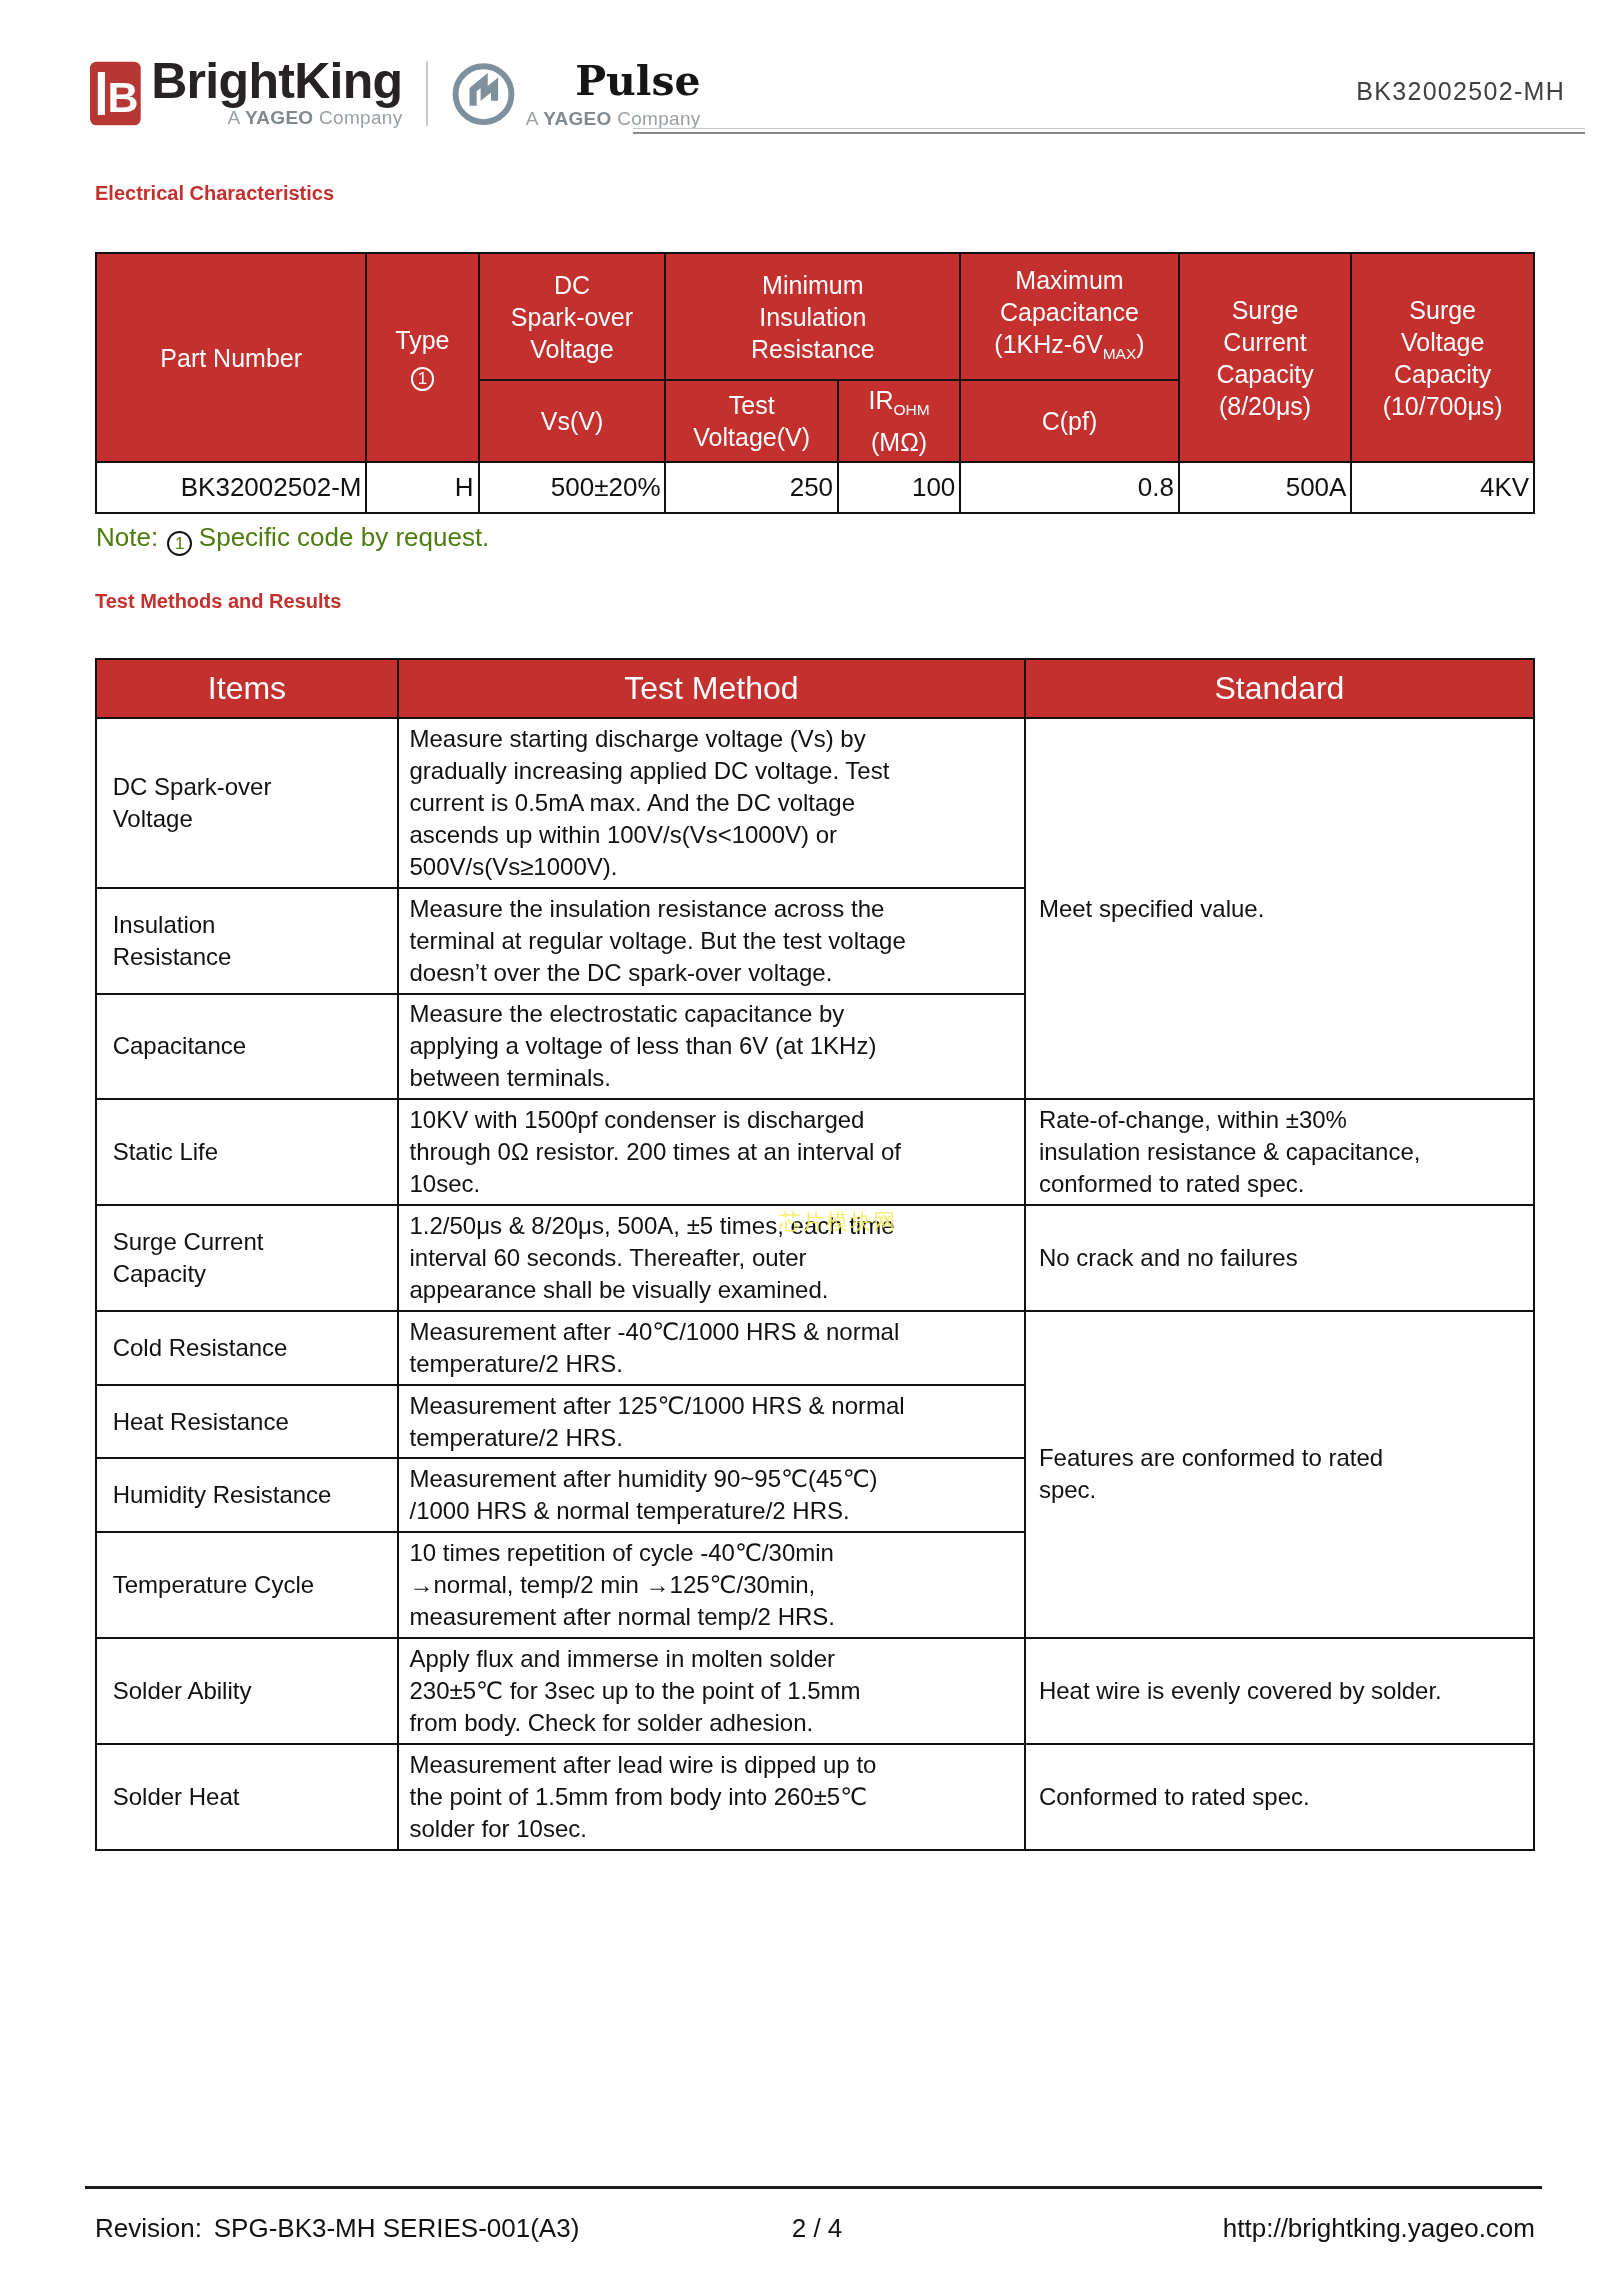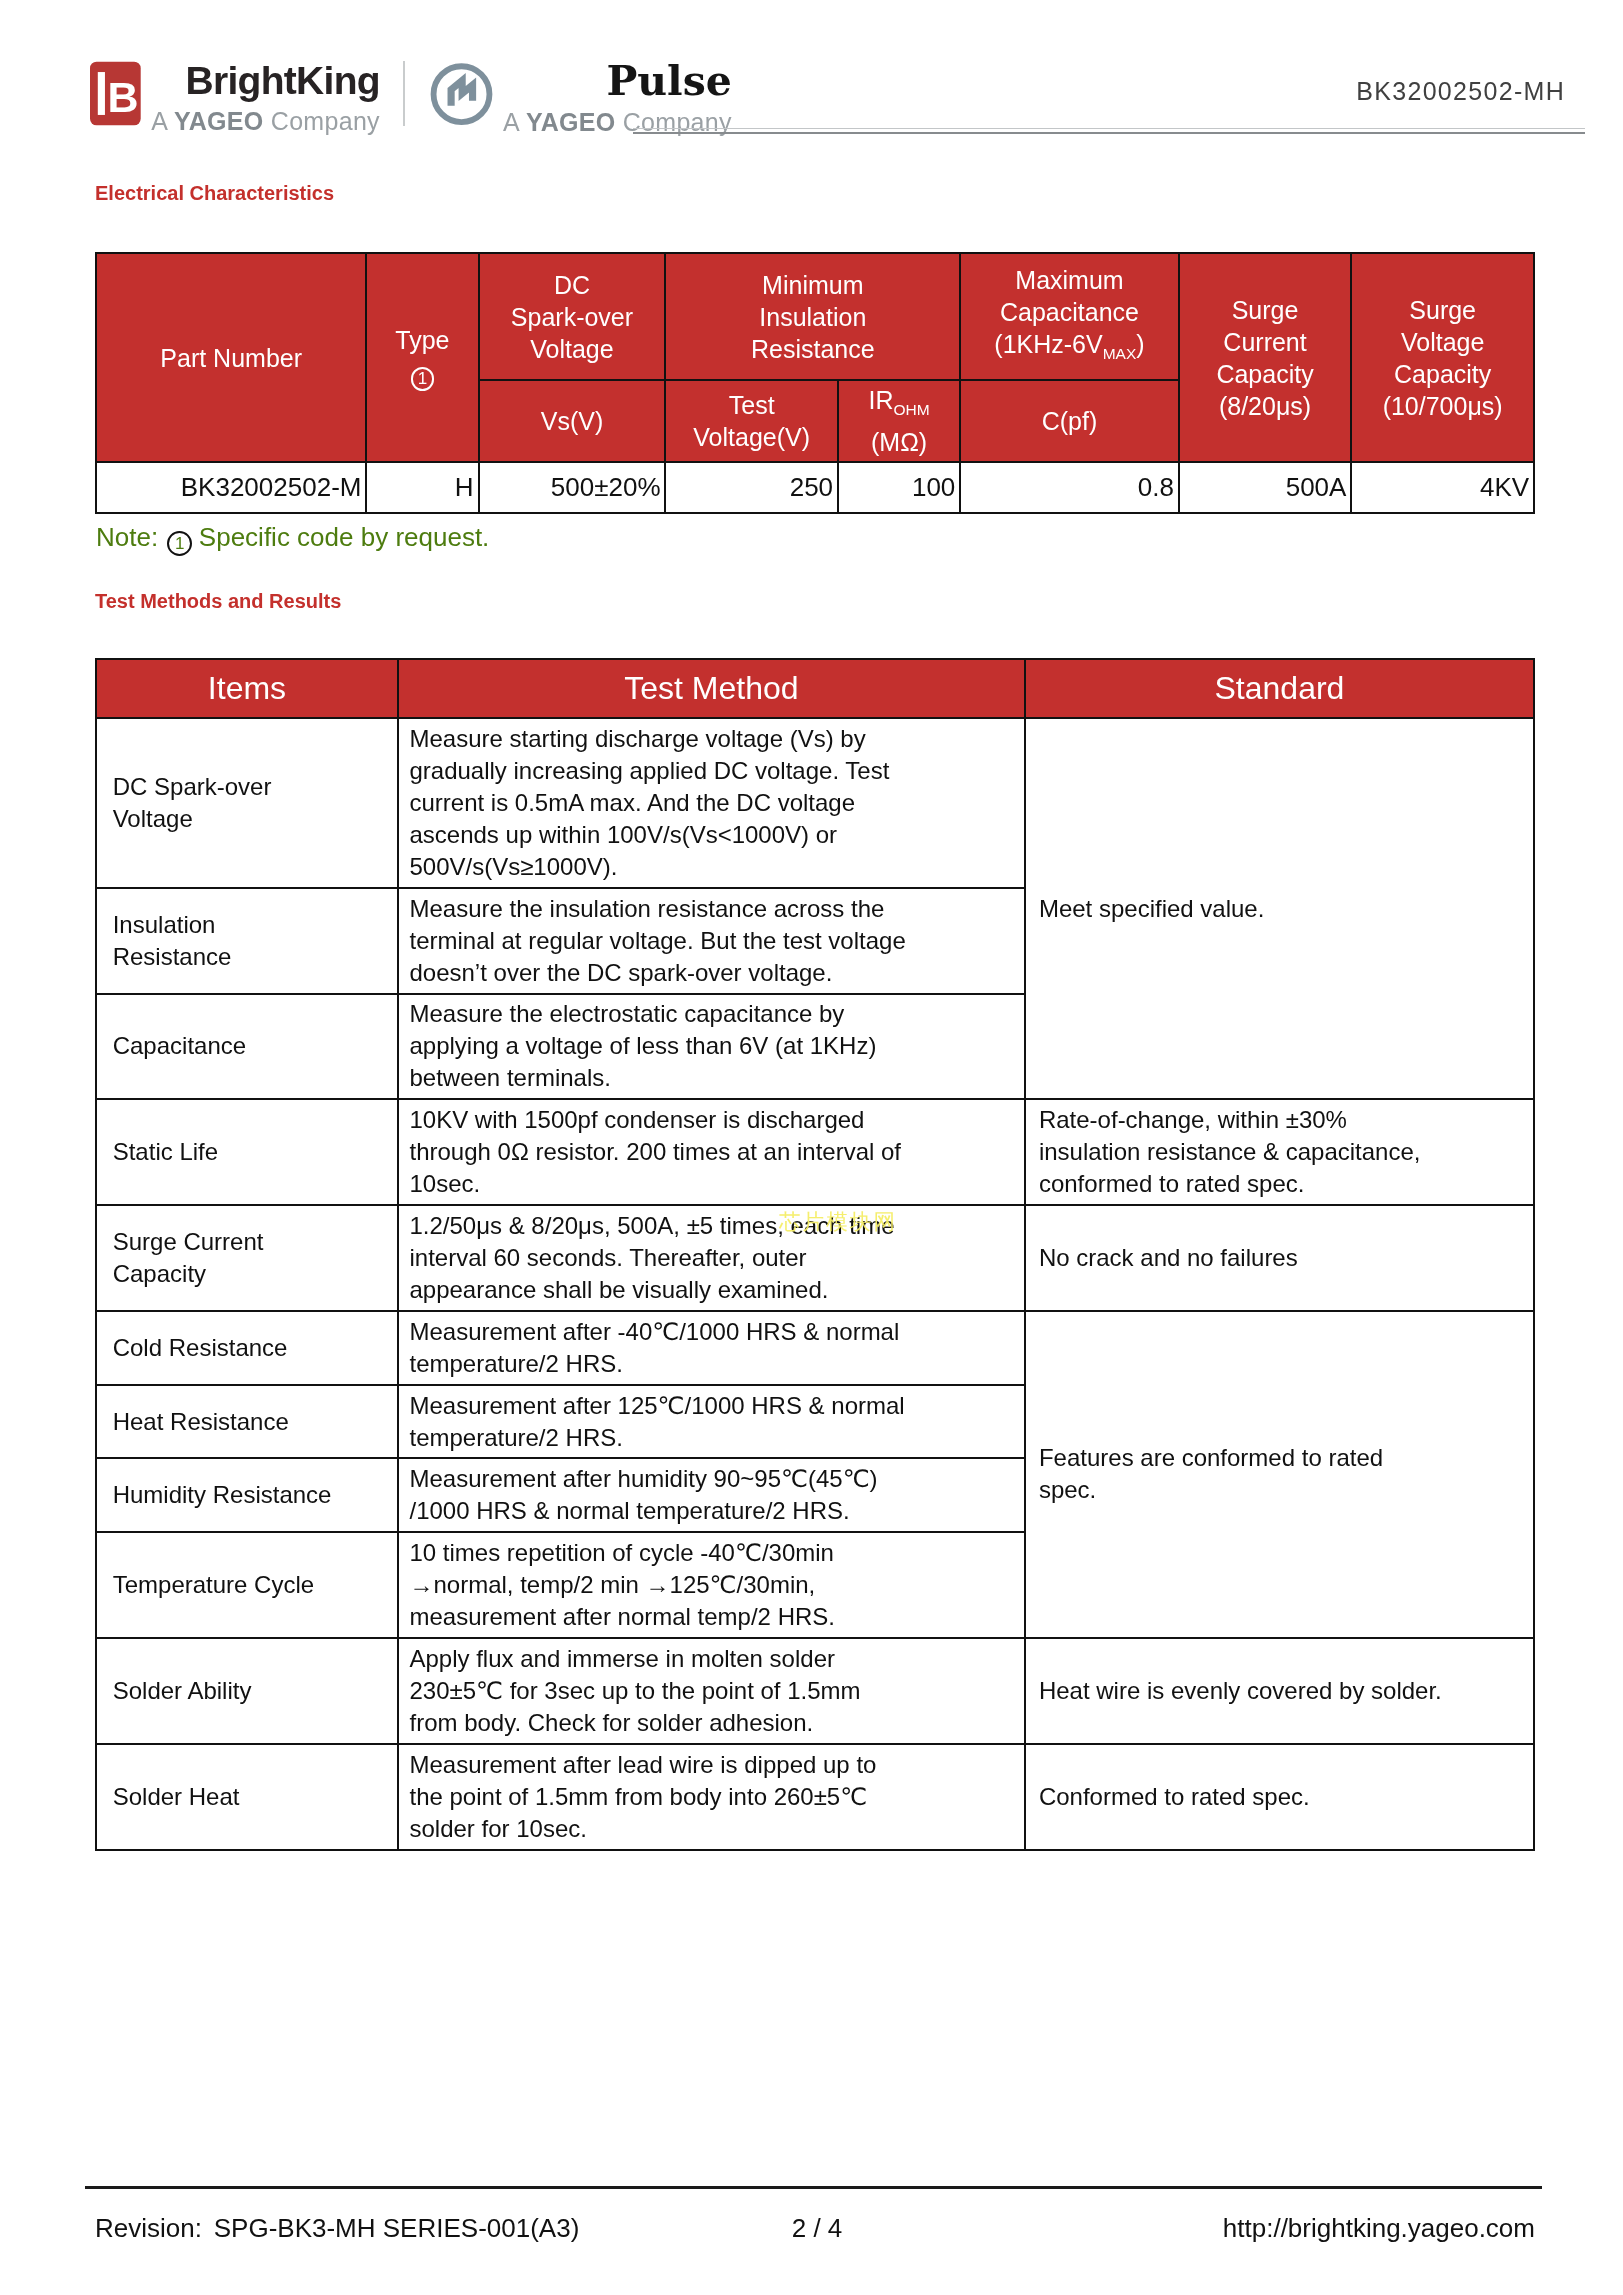--- a/index.html
+++ b/index.html
@@ -8,23 +8,23 @@
     width:1623px;height:2295px;
     background:#ffffff;
     font-family:"Liberation Sans","DejaVu Sans",sans-serif;
     color:#161616;
     overflow:hidden;
   }
   
   .logos{position:absolute;left:90px;top:60px;display:flex;align-items:flex-start;gap:17px;}
   .logo-block{display:flex;align-items:flex-start;gap:9.2px;}
   .logo-texts{display:flex;flex-direction:column;align-items:flex-end;}
-  .bk-word{font-size:39px;font-weight:bold;letter-spacing:-0.7px;color:#272324;line-height:42px;}
+  .bk-word{font-size:50px;font-weight:bold;letter-spacing:-0.7px;color:#272324;line-height:42px;}
   .pulse-word{font-family:"DejaVu Serif","Liberation Serif",serif;font-size:41px;font-weight:bold;color:#151515;line-height:43px;}
-  .tagline{font-size:25px;color:#9aa0a4;margin-top:5.2px;letter-spacing:0.3px;}
+  .tagline{font-size:19px;color:#9aa0a4;margin-top:5.2px;letter-spacing:0.3px;}
   .tagline b{color:#82898e;font-weight:bold;}
   .logo-divider{width:2px;height:65px;background:#c9cccd;margin:1.3px 6.5px 0 6.5px;}
   .part-number{
     position:absolute;top:77px;right:58px;
     font-family:Liberation Sans, sans-serif;
     font-size:25px;letter-spacing:1.3px;color:#404040;
   }
   .header-rule{
     position:absolute;left:633px;top:128px;width:952px;height:3.3px;
     border-top:1.3px solid #c3c6c8;border-bottom:2.6px solid #878b8e;

